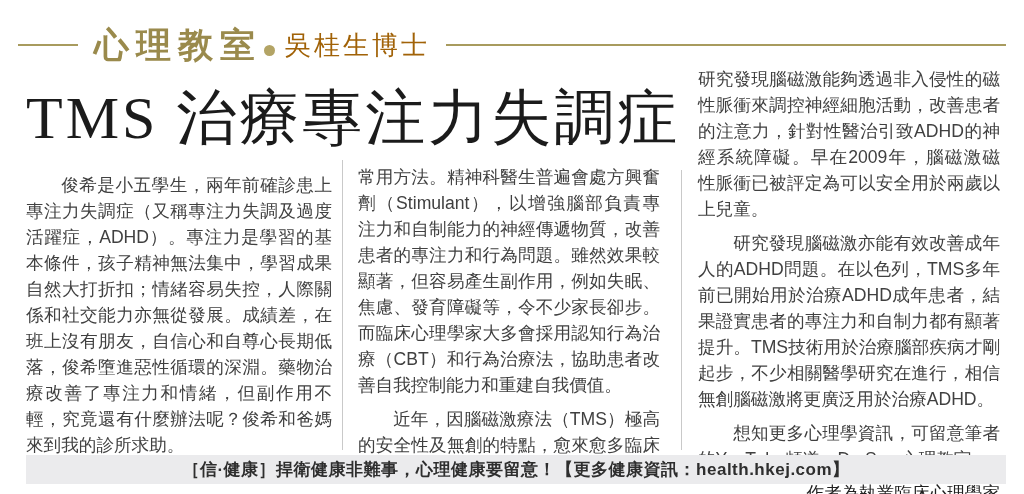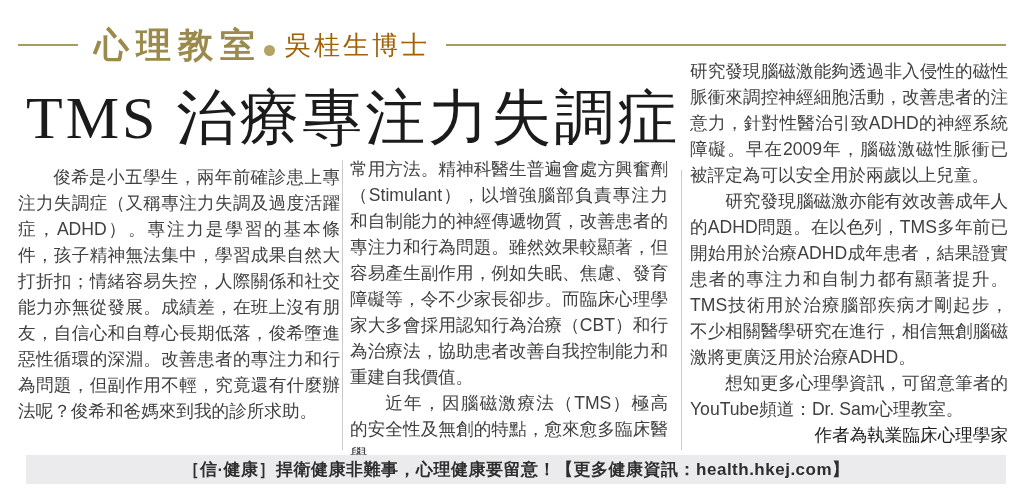--- a/index.html
+++ b/index.html
@@ -59,21 +59,21 @@
   }
 
   
   .col {
     position: absolute;
     font-size: 17.6px;
     line-height: 26px;
     color: #404040;
     text-align: justify;
   }
-  .col p { margin: 0; }
+  .col p { margin: 8px; }
   .col p.indent { text-indent: 2em; }
   .col1 { left: 18px;  top: 164px; width: 322px; }
   .col2 { left: 350px; top: 156px; width: 318px; }
   .col3 { left: 690px; top: 58px;  width: 318px; }
 
   .vsep { position: absolute; width: 1px; background: #c9c9c9; }
   .sep1 { left: 342px; top: 160px; height: 290px; }
   .sep2 { left: 681px; top: 170px; height: 280px; }
 
   .byline {
@@ -106,21 +106,21 @@
     <span class="rule rule-left"></span>
     <span class="col-title">心理教室</span>
     <span class="gold-dot"></span>
     <span class="author">吳桂生博士</span>
     <span class="rule rule-right"></span>
   </div>
 
   <h1 class="headline">TMS 治療專注力失調症</h1>
 
   <div class="col col1">
-    <p class="indent">俊希是小五學生，兩年前確診患上專注力失調症（又稱專注力失調及過度活躍症，ADHD）。專注力是學習的基本條件，孩子精神無法集中，學習成果自然大打折扣；情緒容易失控，人際關係和社交能力亦無從發展。成績差，在班上沒有朋友，自信心和自尊心長期低落，俊希墮進惡性循環的深淵。改善患者的專注力和行為問題，但副作用不輕，究竟還有什麼辦法呢？俊希和爸媽來到我的診所求助。</p>
+    <p class="indent">俊希是小五學生，兩年前確診患上專注力失調症（又稱專注力失調及過度活躍症，ADHD）。專注力是學習的基本條件，孩子精神無法集中，學習成果自然大打折扣；情緒容易失控，人際關係和社交能力亦無從發展。成績差，在班上沒有朋友，自信心和自尊心長期低落，俊希墮進惡性循環的深淵。藥物治療改善了專注力和情緒，但副作用不輕，究竟還有什麼辦法呢？俊希和爸媽來到我的診所求助。</p>
   </div>
 
   <div class="vsep sep1"></div>
 
   <div class="col col2">
     <p>常用方法。精神科醫生普遍會處方興奮劑（Stimulant），以增強腦部負責專注力和自制能力的神經傳遞物質，改善患者的專注力和行為問題。雖然效果較顯著，但容易產生副作用，例如失眠、焦慮、發育障礙等，令不少家長卻步。而臨床心理學家大多會採用認知行為治療（CBT）和行為治療法，協助患者改善自我控制能力和重建自我價值。</p>
     <p class="indent">近年，因腦磁激療法（TMS）極高的安全性及無創的特點，愈來愈多臨床醫學</p>
   </div>
 
   <div class="vsep sep2"></div>

